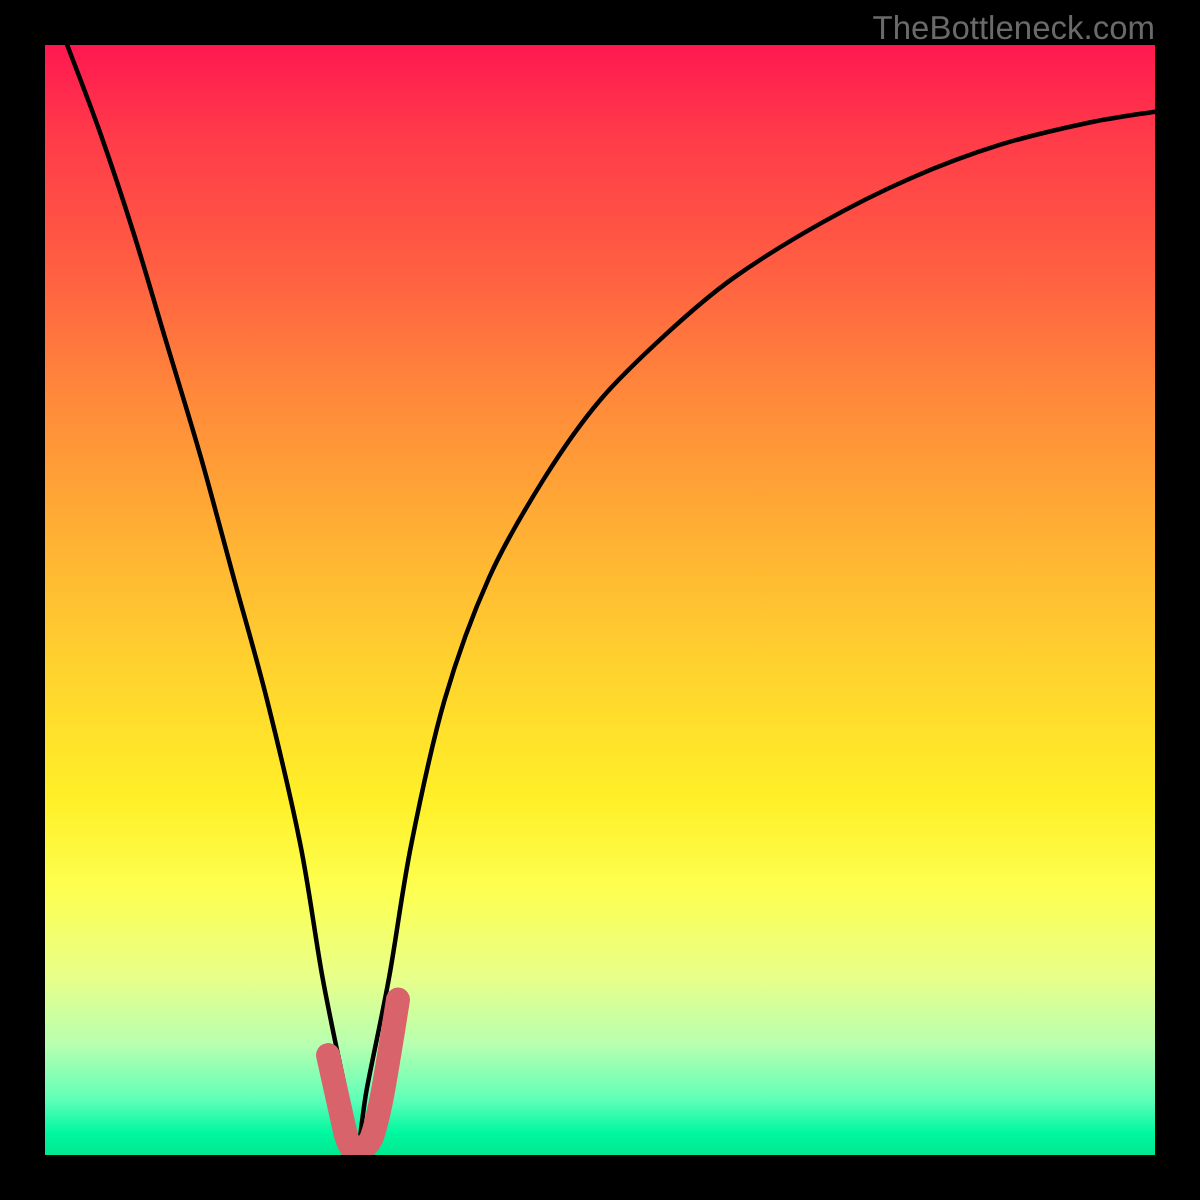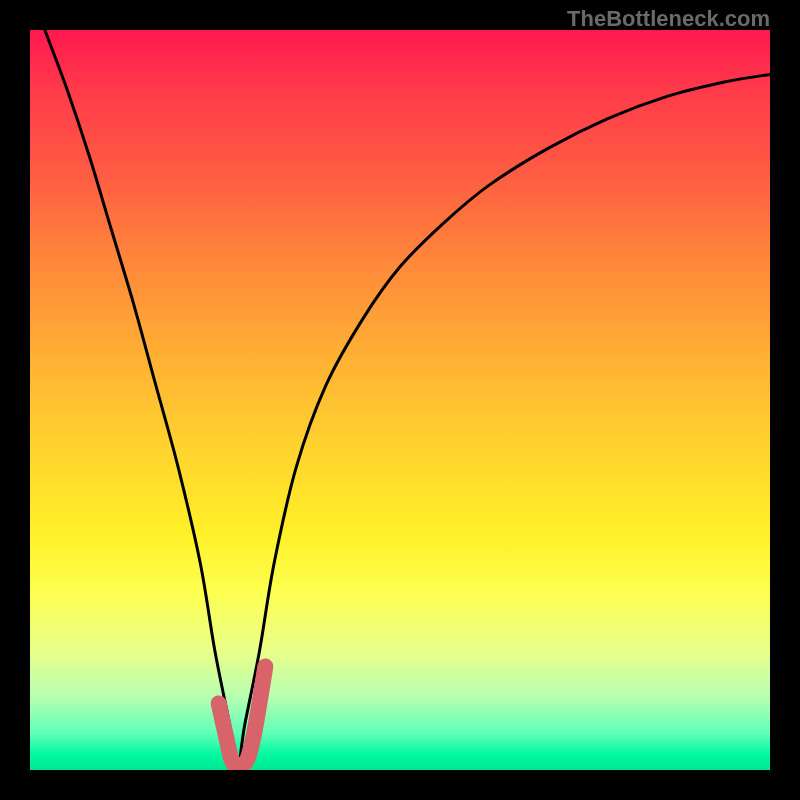--- a/index.html
+++ b/index.html
@@ -10,21 +10,21 @@
     background: #000;
     position: relative;
     font-family: Arial, sans-serif;
   }
   .watermark {
     position: absolute;
     top: 6px;
     right: 30px;
     color: #6a6a6a;
     font-size: 22px;
-    font-weight: 700;
+    font-weight: 400;
     z-index: 10;
   }
   .plot-area {
     position: absolute;
     left: 30px;
     top: 30px;
     width: 740px;
     height: 740px;
     background: linear-gradient(to bottom,
       #ff1850 0%,

